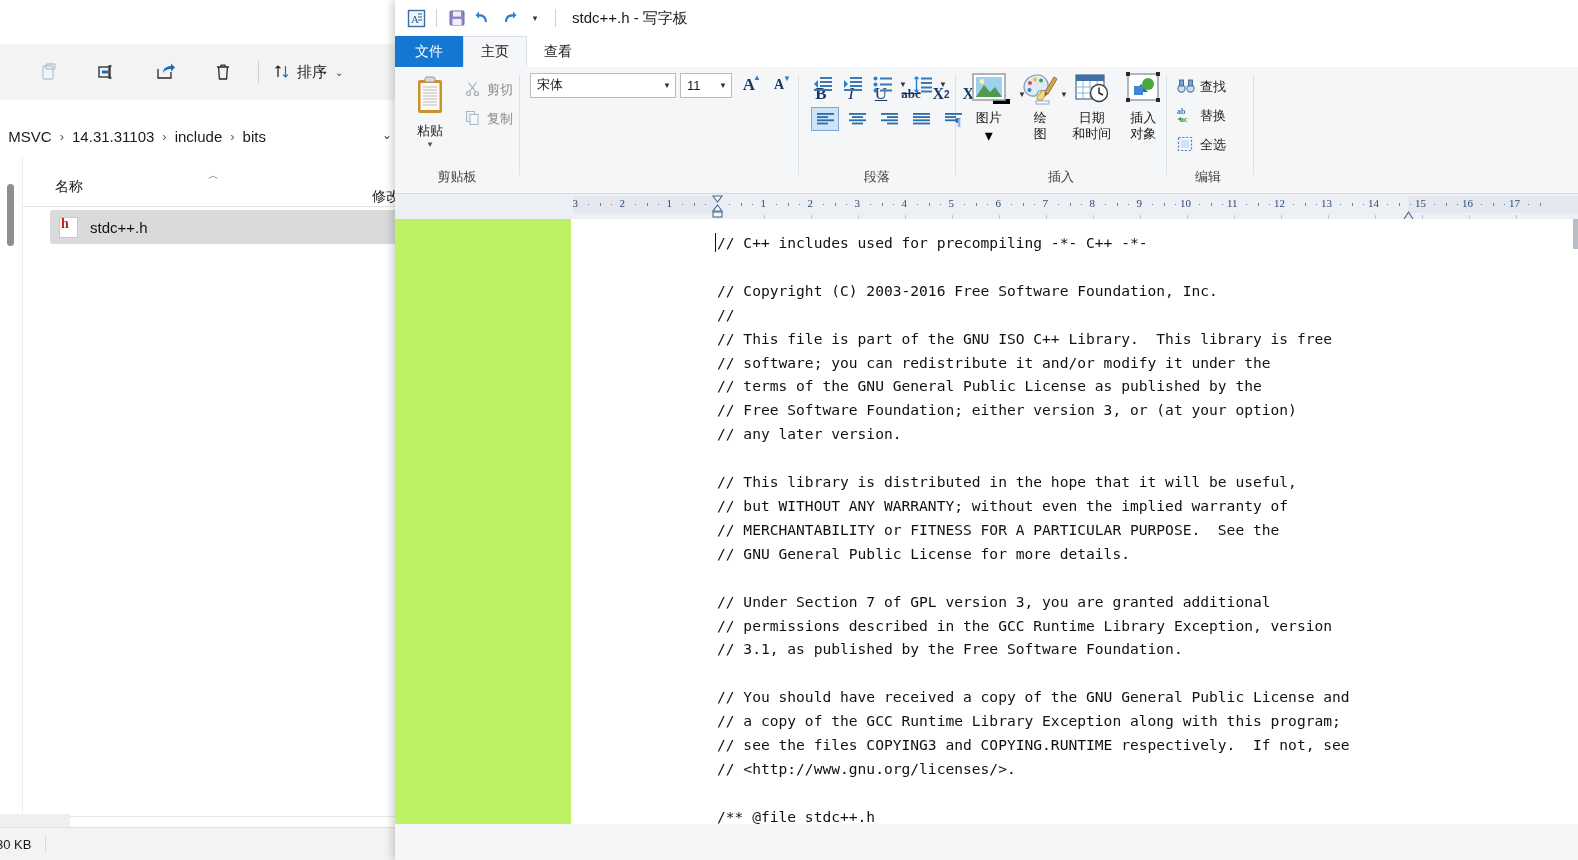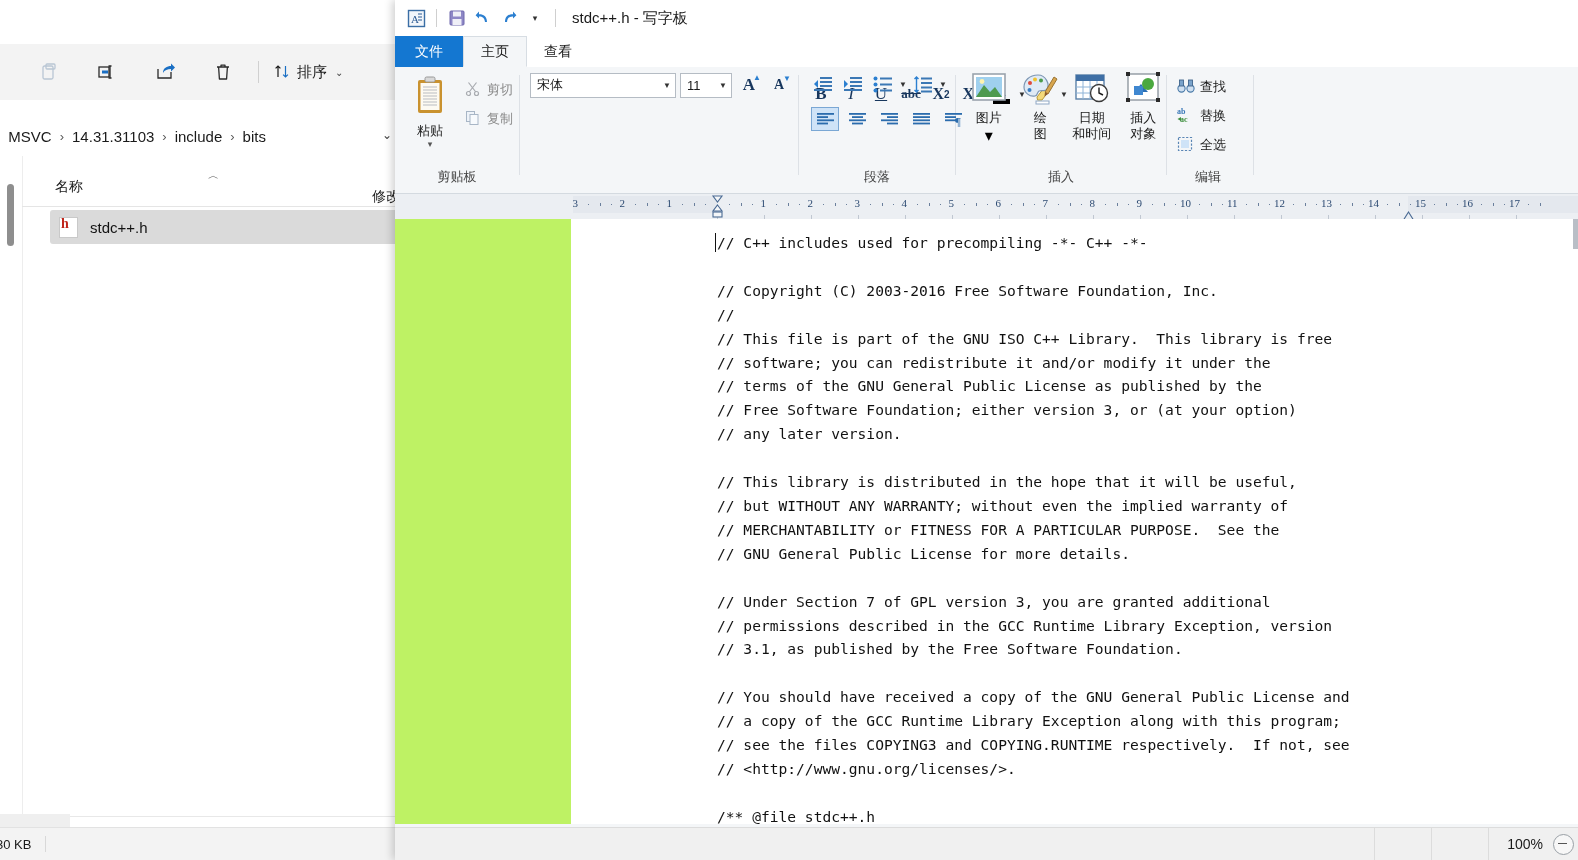--- a/index.html
+++ b/index.html
@@ -679,21 +679,13 @@
 // You should have received a copy of the GNU General Public License and
 // a copy of the GCC Runtime Library Exception along with this program;
 // see the files COPYING3 and COPYING.RUNTIME respectively.  If not, see
 // &lt;http://www.gnu.org/licenses/&gt;.
 
 /** @file stdc++.h</div>
     </div>
   </div>
   <div class="wp-vscroll"></div>
 
-  <div class="wp-status">
-    <div class="ws-cell" style="width:56px;"></div>
-    <div class="ws-cell" style="width:56px;"></div>
-    <div class="ws-zoom">
-      <span>100%</span>
-      <span class="zoom-minus"></span>
-    </div>
-  </div>
 </div>
 
 </body></html>

